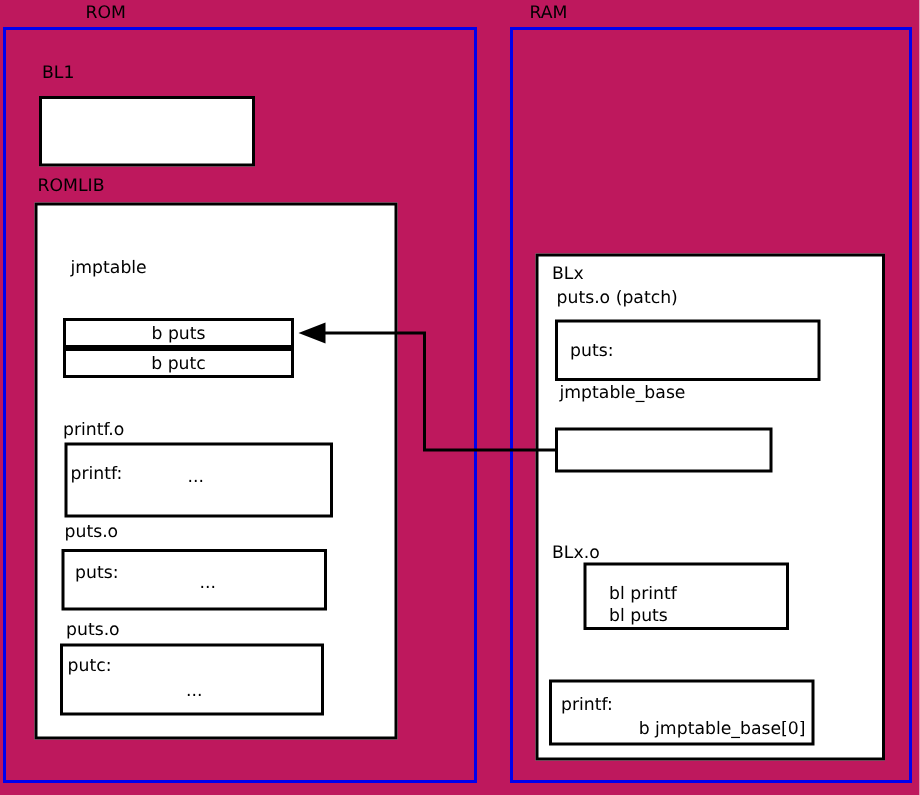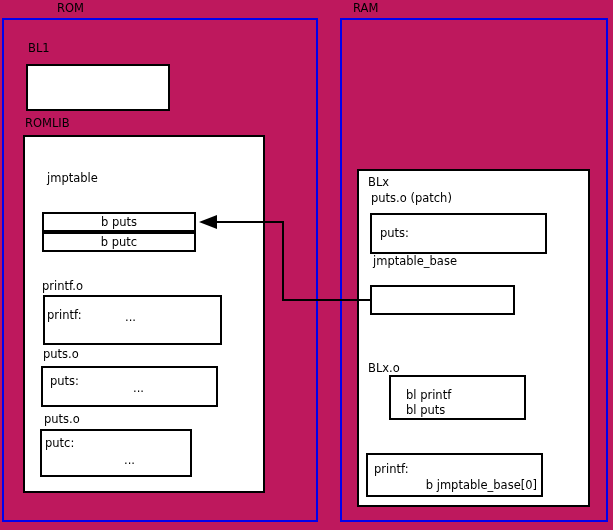--- a/index.html
+++ b/index.html
@@ -41,21 +41,21 @@
     <span class="sym" style="left:80px; top:13px;">...</span>
   </div>
 
   <span class="lbl" style="left:43px; top:347px;">puts.o</span>
   <div class="bbox" style="left:41px; top:366px; width:177px; height:41px;">
     <span class="sym" style="left:7px; top:6px;">puts:</span>
     <span class="sym" style="left:90px; top:13px;">...</span>
   </div>
 
   <span class="lbl" style="left:44px; top:412px;">puts.o</span>
-  <div class="bbox" style="left:40px; top:429px; width:152px; height:48px;">
+  <div class="bbox" style="left:40px; top:429px; width:176px; height:48px;">
     <span class="sym" style="left:3px; top:5px;">putc:</span>
     <span class="sym" style="left:82px; top:22px;">...</span>
   </div>
 
   <span class="lbl" style="left:353px; top:1px;">RAM</span>
   <div class="frame" style="left:340px; top:18px; width:268px; height:504px;"></div>
 
   <div class="bbox" style="left:357px; top:169px; width:233px; height:338px;"></div>
   <span class="lbl" style="left:368px; top:175px;">BLx</span>
 

